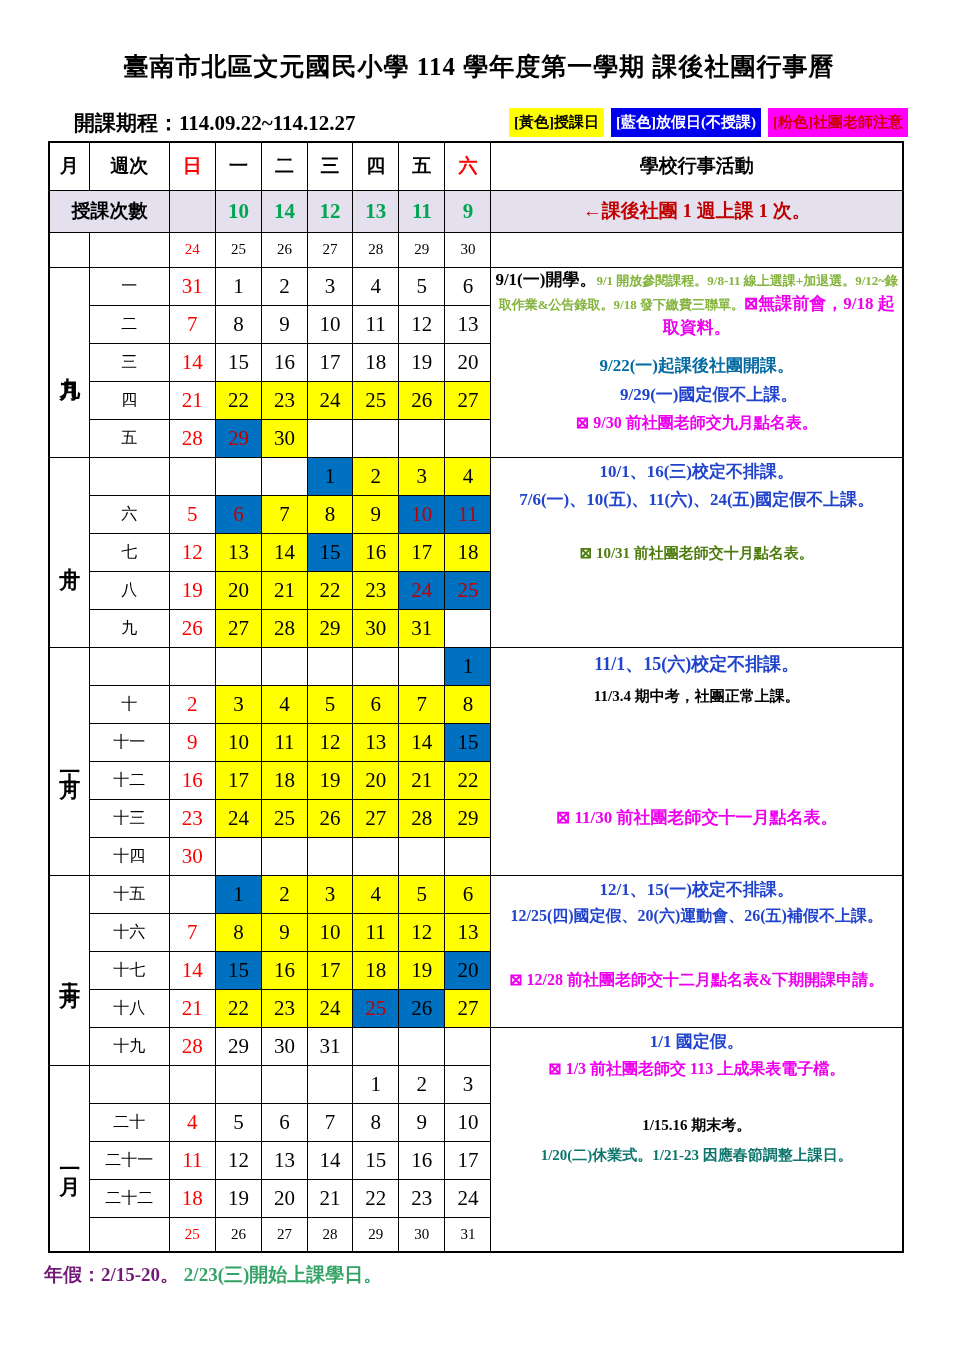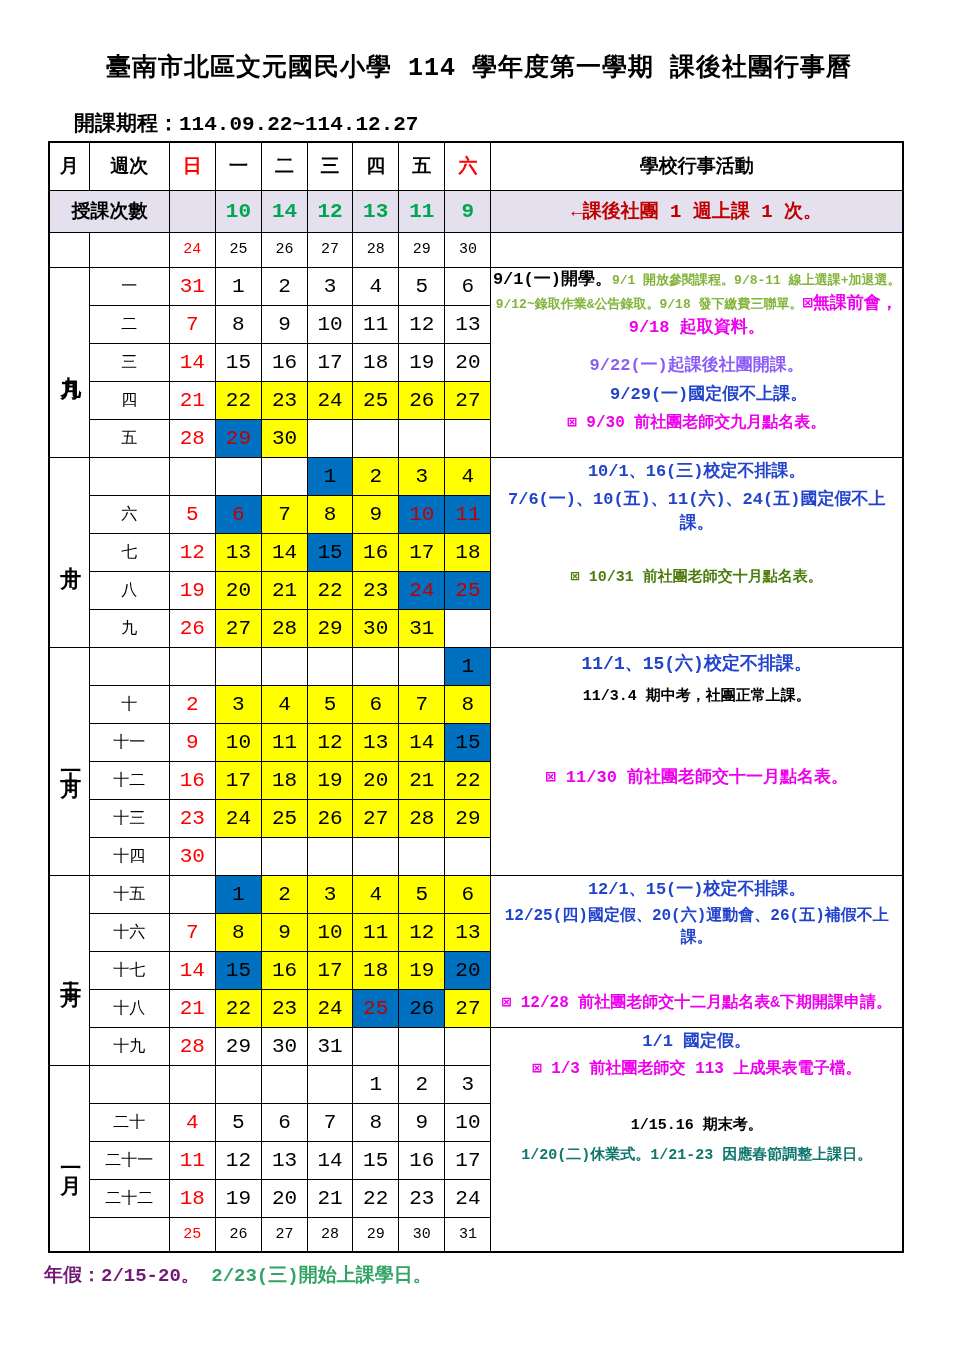--- a/index.html
+++ b/index.html
@@ -1,18 +1,18 @@
 <!DOCTYPE html>
 <html><head>
 <meta charset="utf-8">
 <style>
   html, body { margin: 0; padding: 0; background: #ffffff; }
   .page {
     width: 958px; height: 1332px; background: #ffffff; position: relative;
-    font-family: Liberation Mono, monospace; color: #000; border-radius: 14px;
+    font-family: Liberation Serif, serif; color: #000; border-radius: 14px;
   }
   .title {
     padding-top: 50px; text-align: center;
     font-size: 25px; font-weight: bold; letter-spacing: 1px;
   }
   .sub-row {
     display: flex; align-items: flex-end;
     margin: 16px 50px 4px 74px;
   }
   .schedule { font-size: 21px; font-weight: bold; margin-top: 10px; }
@@ -44,20 +44,25 @@
 </style>
 </head>
 <body>
 
 <div class="page">
 
   <div class="title">臺南市北區文元國民小學 114 學年度第一學期 課後社團行事曆</div>
 
   <div class="sub-row">
     <div class="schedule">開課期程：114.09.22~114.12.27</div>
+    <div class="legend">
+      <div class="legend-item" style="background: rgb(255, 255, 0); color: rgb(0, 0, 0);">[黃色]授課日</div>
+      <div class="legend-item" style="background: rgb(0, 0, 238); color: rgb(255, 255, 255);">[藍色]放假日(不授課)</div>
+      <div class="legend-item" style="background: rgb(255, 0, 255); color: rgb(204, 0, 0);">[粉色]社團老師注意</div>
+    </div>
   </div>
 
   <table class="cal">
     <colgroup>
       <col style="width:40px">
         <col style="width:80px">
       <col style="width:46px">
         <col style="width:46px">
         <col style="width:46px">
       <col style="width:45px">
@@ -109,21 +114,21 @@
           <td class="week-cell">一</td>
           <td class="day-cell" style="background: rgb(255, 255, 255); color: rgb(255, 0, 0);">31</td>
           <td class="day-cell" style="background: rgb(255, 255, 255); color: rgb(0, 0, 0);">1</td>
           <td class="day-cell" style="background: rgb(255, 255, 255); color: rgb(0, 0, 0);">2</td>
           <td class="day-cell" style="background: rgb(255, 255, 255); color: rgb(0, 0, 0);">3</td>
           <td class="day-cell" style="background: rgb(255, 255, 255); color: rgb(0, 0, 0);">4</td>
           <td class="day-cell" style="background: rgb(255, 255, 255); color: rgb(0, 0, 0);">5</td>
           <td class="day-cell" style="background: rgb(255, 255, 255); color: rgb(0, 0, 0);">6</td>
           <td class="act-cell" rowspan="5">
             <div class="note-line" style="margin-top: 0px;"><span style="color: rgb(0, 0, 0); font-size: 17px;">9/1(一)開學。</span><span style="color: rgb(132, 180, 60); font-size: 13px;">9/1 開放參閱課程。9/8-11 線上選課+加退選。9/12~錄取作業&amp;公告錄取。9/18 發下繳費三聯單。</span><span style="color: rgb(238, 0, 238); font-size: 17px;">⊠無課前會，9/18 起取資料。</span></div>
-            <div class="note-line" style="margin-top: 14px;"><span style="color: #8b5cf6; font-size: 17px;">9/22(一)起課後社團開課。</span></div>
+            <div class="note-line" style="margin-top: 14px;"><span style="color: #0369a1; font-size: 17px;">9/22(一)起課後社團開課。</span></div>
             <div class="note-line" style="margin-top: 5px; margin-left: 24px;"><span style="color: rgb(34, 68, 204); font-size: 17px;">9/29(一)國定假不上課。</span></div>
             <div class="note-line" style="margin-top: 5px;"><span style="color: rgb(238, 0, 238); font-size: 16px;">⊠ 9/30 前社團老師交九月點名表。</span></div>
           </td>
         </tr>
         <tr>
           <td class="week-cell">二</td>
           <td class="day-cell" style="background: rgb(255, 255, 255); color: rgb(255, 0, 0);">7</td>
           <td class="day-cell" style="background: rgb(255, 255, 255); color: rgb(0, 0, 0);">8</td>
           <td class="day-cell" style="background: rgb(255, 255, 255); color: rgb(0, 0, 0);">9</td>
           <td class="day-cell" style="background: rgb(255, 255, 255); color: rgb(0, 0, 0);">10</td>
@@ -223,21 +228,21 @@
           <td class="day-cell" style="background: rgb(255, 255, 255);"></td>
           <td class="day-cell" style="background: rgb(255, 255, 255);"></td>
           <td class="day-cell" style="background: rgb(255, 255, 255);"></td>
           <td class="day-cell" style="background: rgb(255, 255, 255);"></td>
           <td class="day-cell" style="background: rgb(255, 255, 255);"></td>
           <td class="day-cell" style="background: rgb(255, 255, 255);"></td>
           <td class="day-cell" style="background: rgb(0, 112, 192); color: rgb(0, 0, 0);">1</td>
           <td class="act-cell" rowspan="6">
             <div class="note-line" style="margin-top: 4px; text-align: center;"><span style="color: rgb(34, 68, 204); font-size: 18px;">11/1、15(六)校定不排課。</span></div>
             <div class="note-line" style="margin-top: 8px;"><span style="color: rgb(0, 0, 0); font-size: 15px;">11/3.4 期中考，社團正常上課。</span></div>
-            <div class="note-line" style="margin-top: 58px;"><span style="color: rgb(238, 0, 238); font-size: 17px;">⊠ 11/30 前社團老師交十一月點名表。</span></div>
+            <div class="note-line" style="margin-top: 98px;"><span style="color: rgb(238, 0, 238); font-size: 17px;">⊠ 11/30 前社團老師交十一月點名表。</span></div>
           </td>
         </tr>
         <tr>
           <td class="week-cell">十</td>
           <td class="day-cell" style="background: rgb(255, 255, 255); color: rgb(255, 0, 0);">2</td>
           <td class="day-cell" style="background: rgb(255, 255, 0); color: rgb(0, 0, 0);">3</td>
           <td class="day-cell" style="background: rgb(255, 255, 0); color: rgb(0, 0, 0);">4</td>
           <td class="day-cell" style="background: rgb(255, 255, 0); color: rgb(0, 0, 0);">5</td>
           <td class="day-cell" style="background: rgb(255, 255, 0); color: rgb(0, 0, 0);">6</td>
           <td class="day-cell" style="background: rgb(255, 255, 0); color: rgb(0, 0, 0);">7</td>

